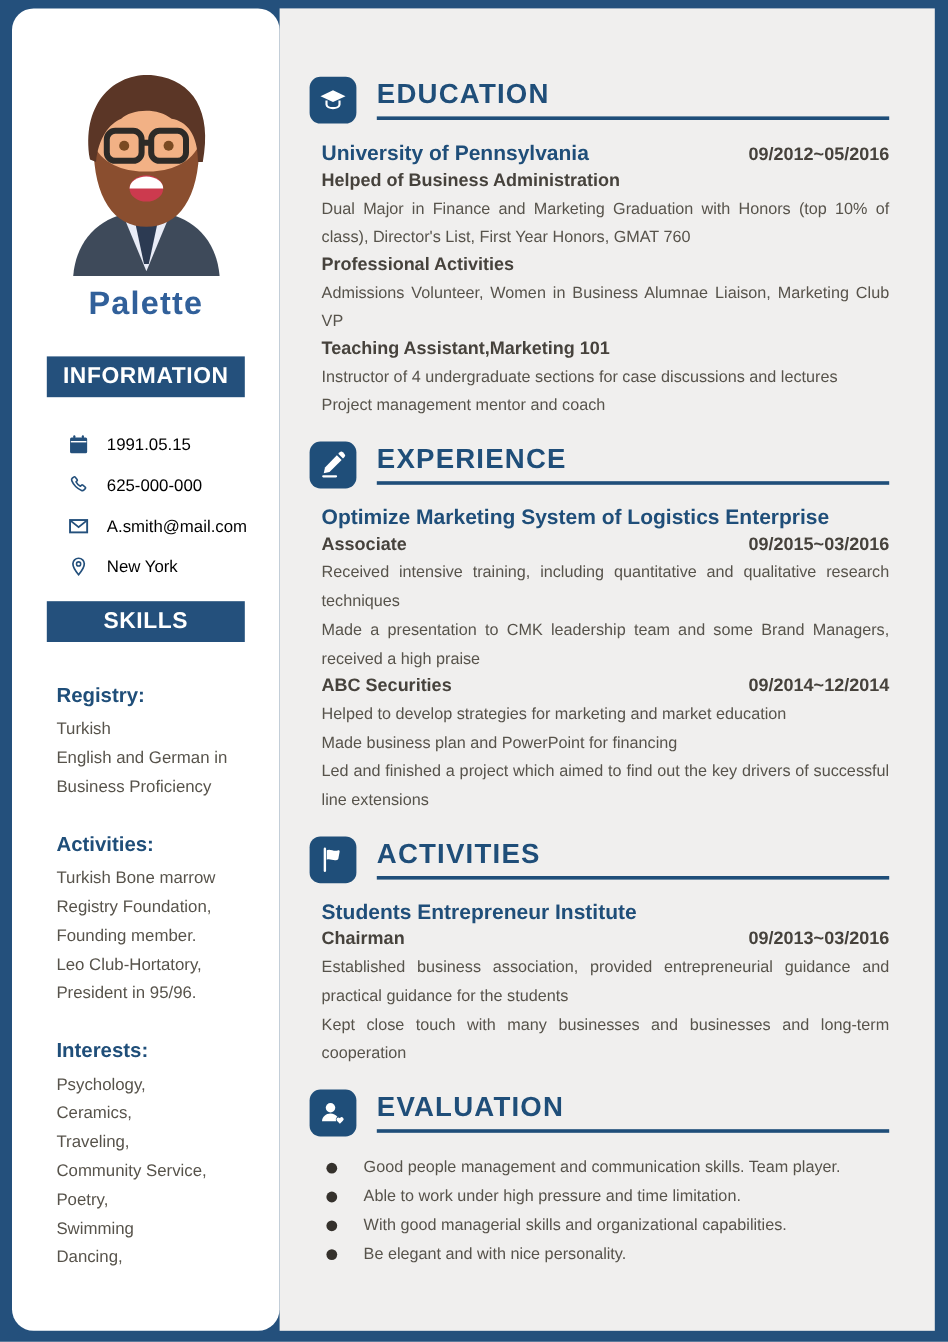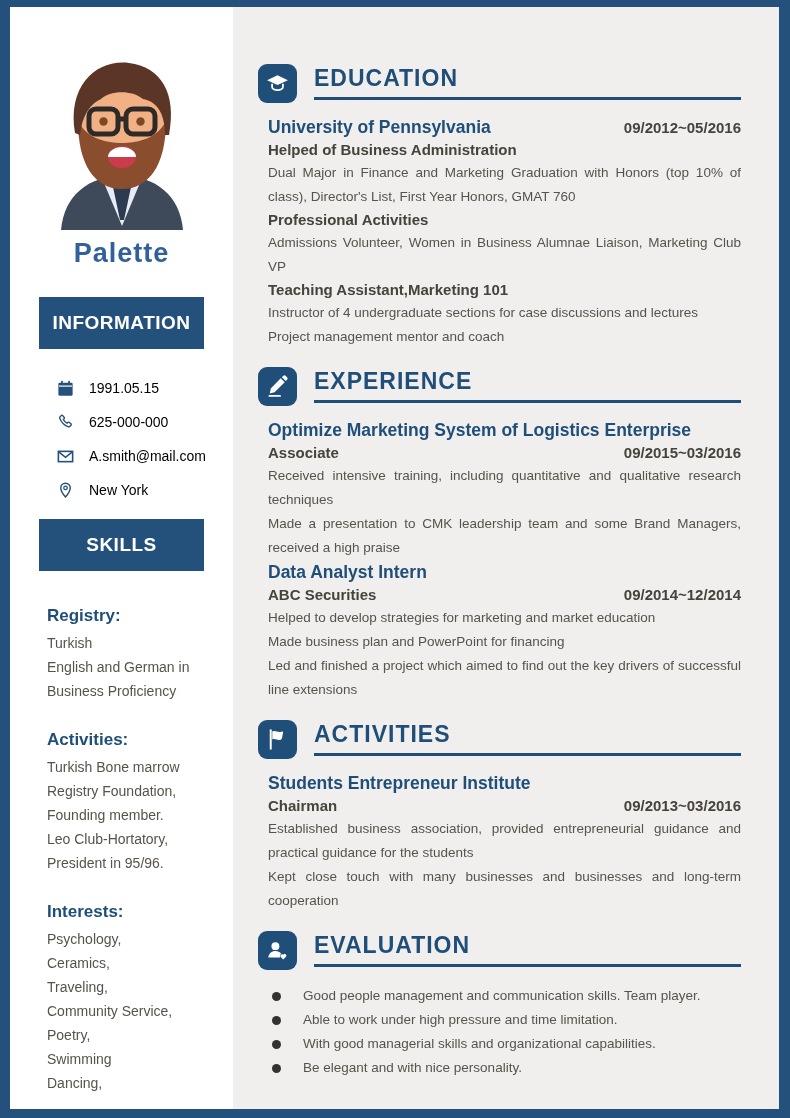--- a/index.html
+++ b/index.html
@@ -4,27 +4,27 @@
 <style>
   :root{
     --frame:#24507c; --accent:#1f4e79; --name_blue:#31609a;
     --content_bg:#f0efee; --sidebar_bg:#ffffff;
     --body_text:#57534b; --strong_text:#46423c; --bullet:#35312c;
   }
   *{box-sizing:border-box;margin:0;padding:0;}
   html,body{width:790px;height:1118px;overflow:hidden;}
   body{font-family:"Liberation Sans",sans-serif;background:var(--frame);}
   .frame{width:790px;height:1118px;padding:7px 11px 9px 10px;display:flex;background:var(--frame);}
-  .sidebar{width:223px;flex:0 0 auto;background:var(--sidebar_bg);}
+  .sidebar{width:223px;flex:0 0 auto;background:var(--sidebar_bg);border-radius:18px;}
   .content{flex:1;background:var(--content_bg);padding:57px 38px 8px 25px;overflow:hidden;}
 
   
   .avatar{display:block;margin:48px auto 0;}
   .profile-name{text-align:center;font-size:27px;font-weight:bold;color:var(--name_blue);margin-top:8px;letter-spacing:1px;}
-  .side-banner{width:165px;height:52px;margin:28px auto 0;background:var(--frame);color:#fff;
+  .side-banner{width:165px;height:34px;margin:28px auto 0;background:var(--frame);color:#fff;
     font-weight:bold;font-size:19px;letter-spacing:.5px;display:flex;align-items:center;justify-content:center;}
   .side-banner.skills{margin-top:12px;}
   .info-list{margin:22px 0 0 45px;}
   .info-row{display:flex;align-items:center;height:34px;}
   .info-row .ic{width:20px;height:20px;flex:0 0 auto;display:flex;align-items:center;justify-content:center;}
   .info-row .txt{margin-left:14px;font-size:14px;color:#000000;}
   .skill-groups{margin:34px 14px 0 37px;}
   .skill-group{margin-top:26px;}
   .skill-group:first-child{margin-top:0;}
   .skill-h{font-size:17px;font-weight:bold;color:var(--accent);line-height:22px;margin-bottom:4px;}
@@ -190,21 +190,20 @@
         </div>
       </div>
       <div class="entry">
         <div class="e-title">Optimize Marketing System of Logistics Enterprise</div>
         <div class="row">
           <span class="e-sub">Associate</span>
           <span class="e-date">09/2015~03/2016</span>
         </div>
         <div class="desc">Received intensive training, including quantitative and qualitative research techniques</div>
         <div class="desc">Made a presentation to CMK leadership team and some Brand Managers, received a high praise</div>
-        <div class="e-title">Data Analyst Intern</div>
         <div class="row">
           <span class="e-sub">ABC Securities</span>
           <span class="e-date">09/2014~12/2014</span>
         </div>
         <div class="desc">Helped to develop strategies for marketing and market education</div>
         <div class="desc">Made business plan and PowerPoint for financing</div>
         <div class="desc">Led and finished a project which aimed to find out the key drivers of successful line extensions</div>
       </div>
     </div>
 

